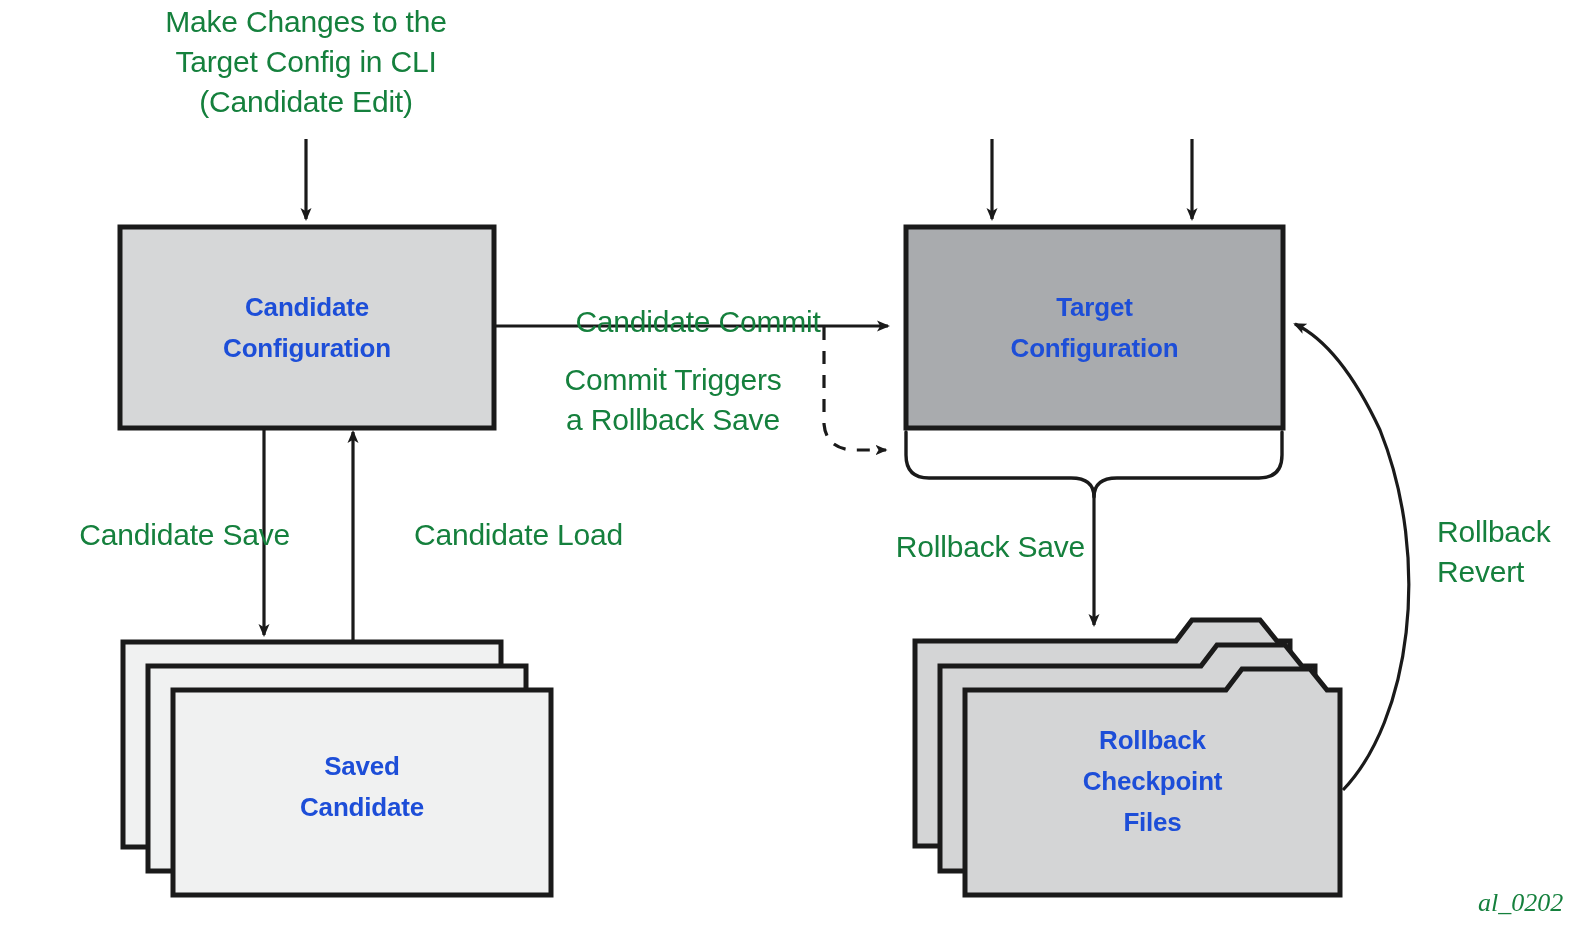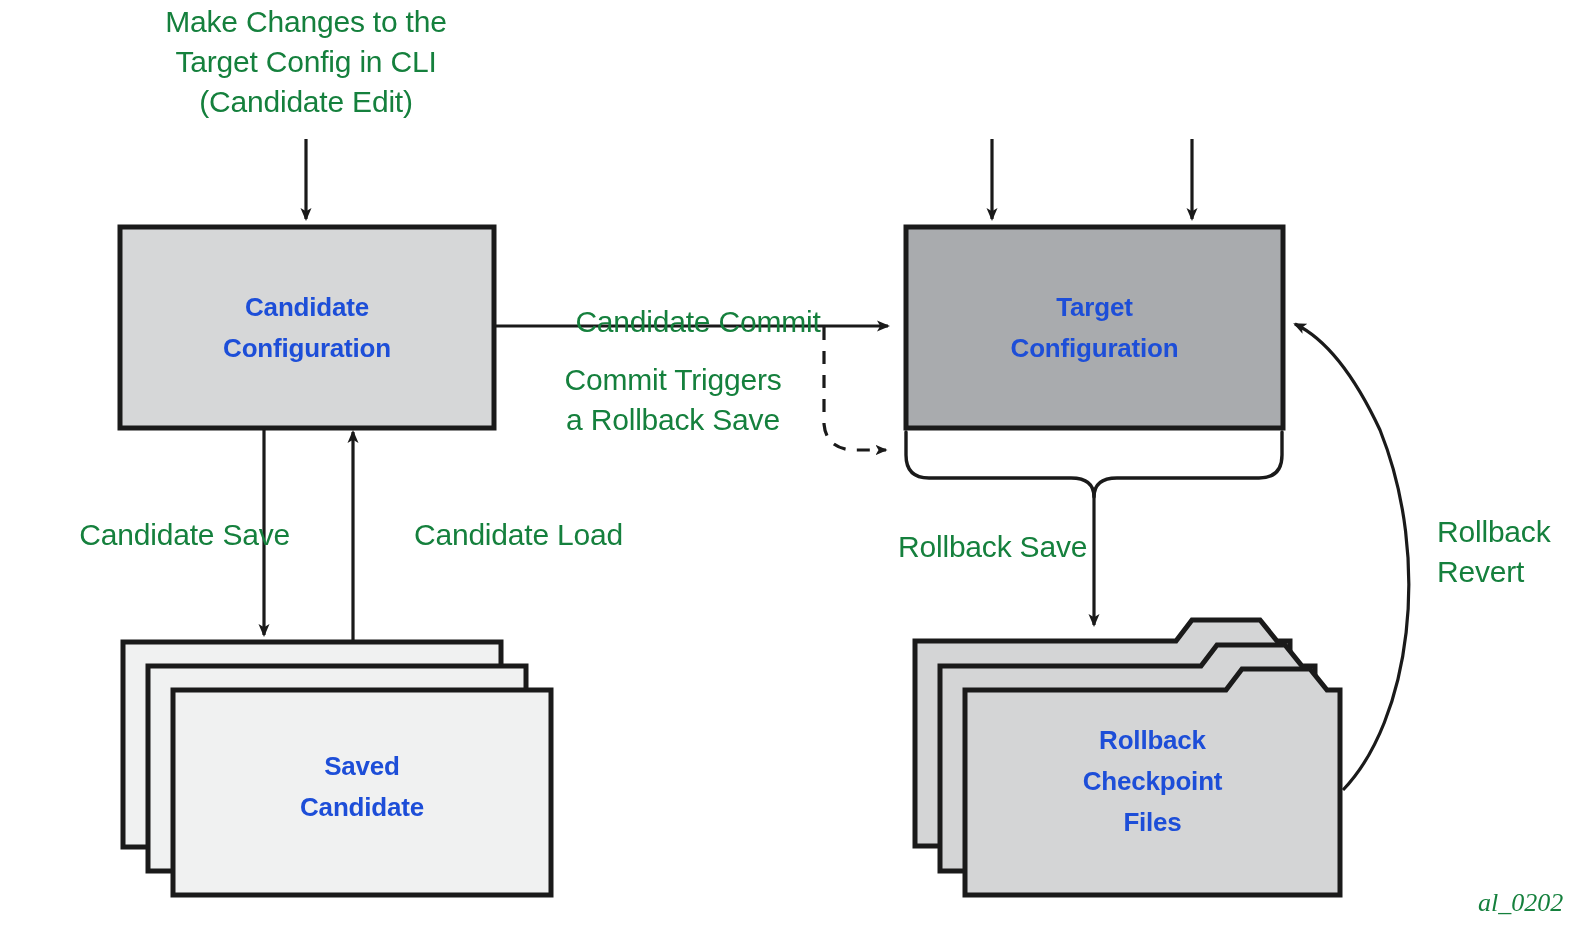--- a/index.html
+++ b/index.html
@@ -154,20 +154,20 @@
 
   <div class="lbl" style="left:528px; top:283px; width:340px;margin-top:19px;">Candidate Commit</div>
 
   <div class="lbl" style="left:528px; top:360px; width:290px;">Commit Triggers
 a Rollback Save</div>
 
   <div class="lbl" style="left:6px; top:515px; width:240px; text-align:right;margin-left:44px;">Candidate Save</div>
 
   <div class="lbl" style="left:363px; top:515px; width:260px; text-align:right;">Candidate Load</div>
 
-  <div class="lbl" style="left:855px; top:527px; width:230px; text-align:left;margin-left:43px;">Rollback Save</div>
+  <div class="lbl" style="left:855px; top:527px; width:230px; text-align:right;">Rollback Save</div>
 
   <div class="lbl" style="left:1437px; top:512px; width:140px; text-align:left;">Rollback
 Revert</div>
 
   <div class="caption" style="left:1478px; top:888px;">al_0202</div>
 
 </div>
 
 </body></html>

